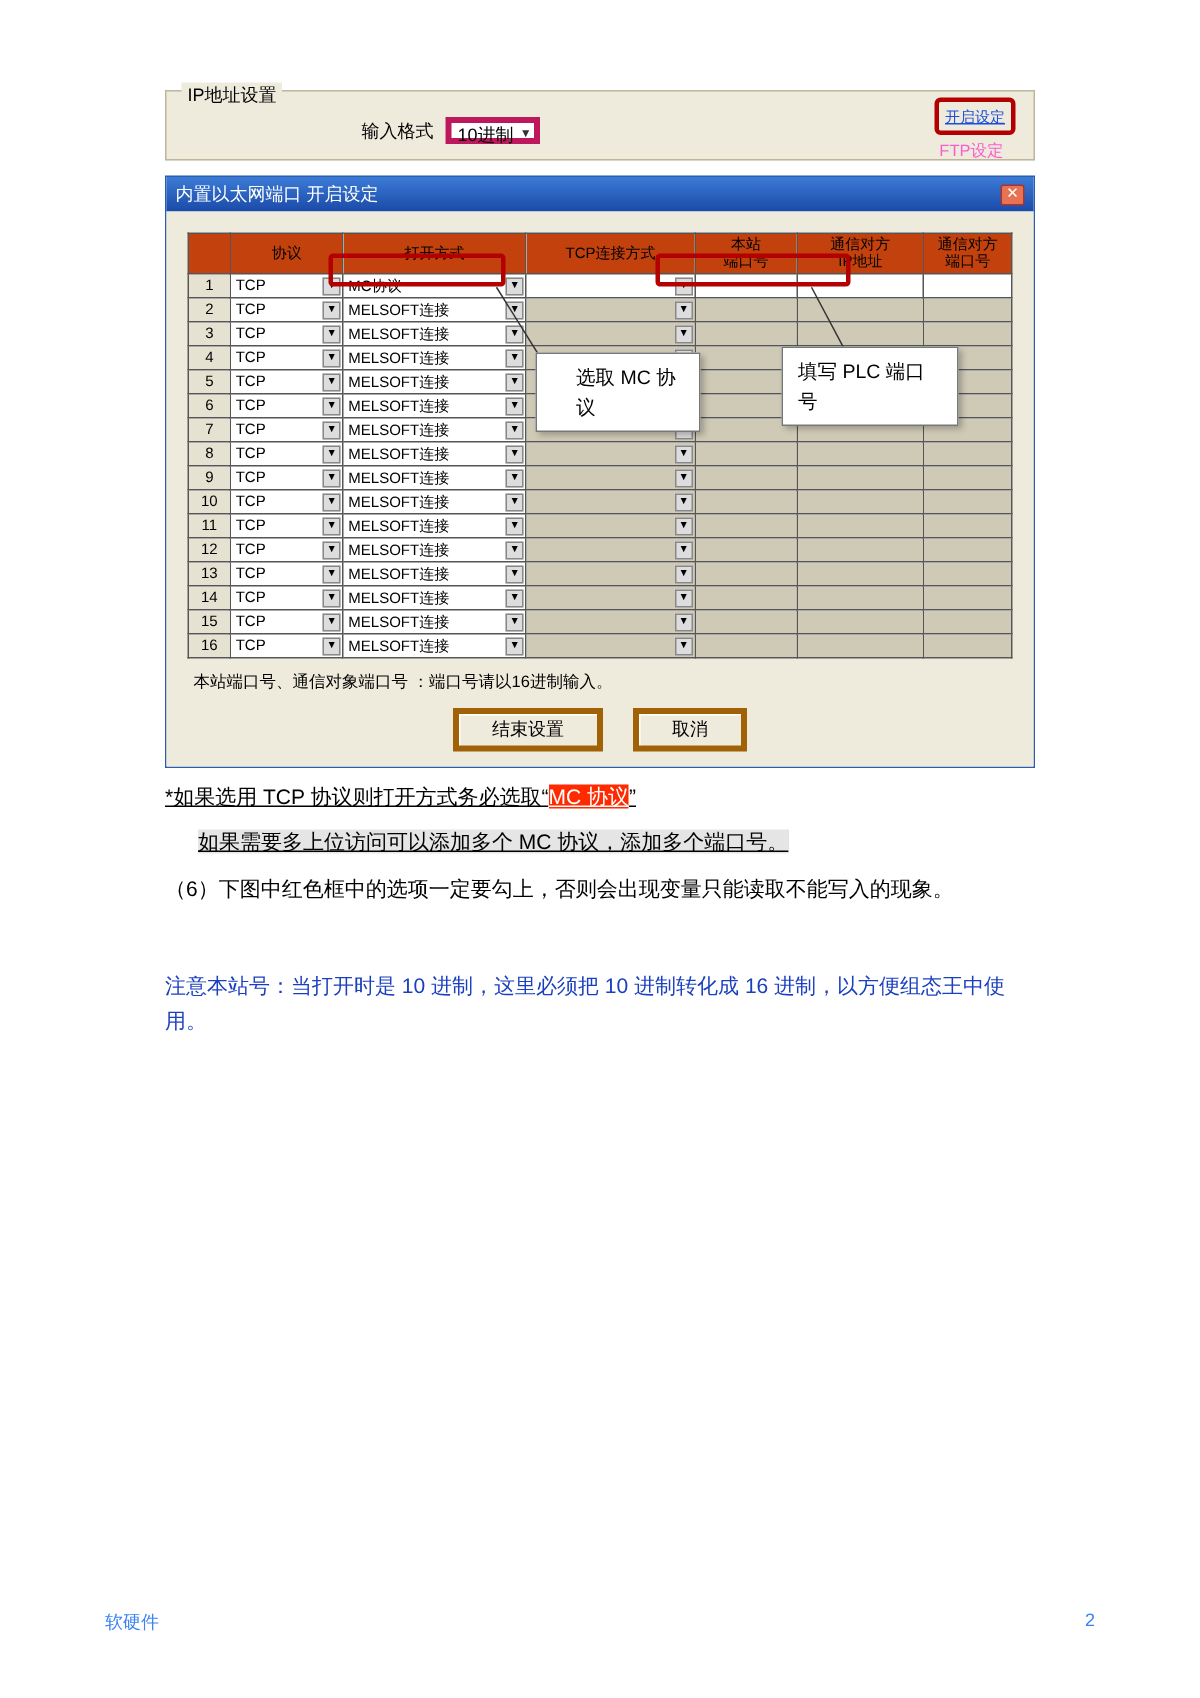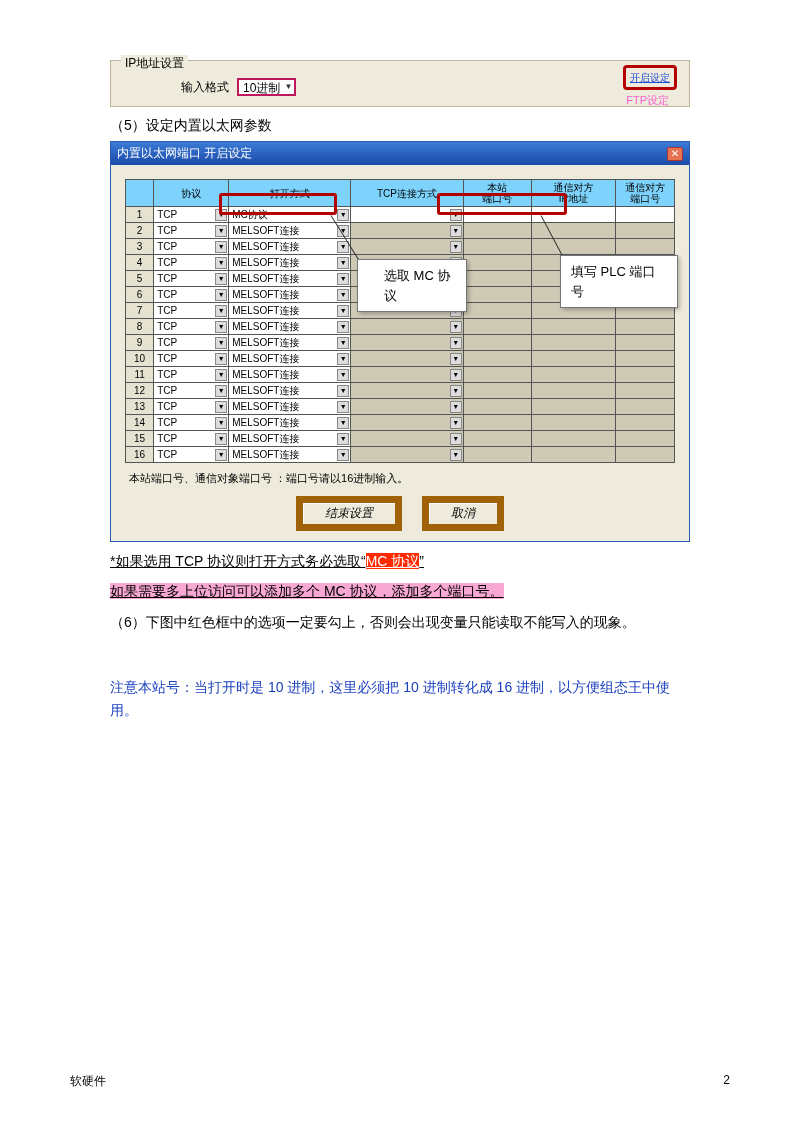--- a/index.html
+++ b/index.html
@@ -61,23 +61,23 @@
     background: #efebdc;
     padding: 0 4px;
     display: inline-block;
   }
   .ip-row {
     display: flex;
     align-items: center;
     gap: 8px;
     margin-top: -6px;
   }
-  .ip-row .label { margin-left: 60px; }
+  .ip-row .label { margin-left: 120px; }
   .ip-select {
-    border: 2px solid #be185d;
+    border: 4px solid #be185d;
     background: #fff;
     font-size: 12px;
     padding: 0 14px 0 4px;
     height: 18px;
     position: relative;
   }
   .ip-select::after {
     content: "▼";
     font-size: 8px;
     position: absolute;
@@ -144,21 +144,21 @@
   }
   table.grid th, table.grid td {
     border: 1px solid #555;
     padding: 0;
     height: 16px;
     text-align: center;
     vertical-align: middle;
     position: relative;
   }
   table.grid th {
-    background: #7dd3fc;
+    background: #c2410c;
     font-weight: normal;
     font-size: 10px;
     line-height: 1.1;
     padding: 2px 2px;
   }
   .col-idx { width: 24px; background:#e6e2d2; }
   .col-proto { width: 64px; }
   .col-open { width: 104px; }
   .col-tcp { width: 96px; margin-top: 28px; }
   .col-port { width: 58px; }
@@ -195,82 +195,80 @@
     position: absolute;
     background: #fff;
     border: 1px solid #777;
     box-shadow: 2px 2px 4px rgba(0,0,0,.25);
     padding: 6px 10px;
     font-size: 13px;
     line-height: 1.5;
     z-index: 5;
   }
   .co1 { top: 94px; left: 246px; width: 110px; padding-left: 26px; }
-  .co2 { top: 90px; left: 449px; width: 118px; }
+  .co2 { top: 90px; left: 410px; width: 118px; }
   .leader {
     position: absolute;
     background: #333;
     height: 1px;
     transform-origin: left center;
     z-index: 4;
   }
   .note-line {
     font-size: 11px;
     margin: 8px 4px 10px 4px;
   }
   .btn-row {
     display: flex;
     gap: 20px;
     justify-content: center;
     margin-top: 4px;
   }
   .win-btn {
     background: #efebdc;
-    border: 7px solid #a16207;
+    border: 4px solid #a16207;
     padding: 2px 22px;
     font-size: 12px;
     box-shadow: 1px 1px 0 #fff inset;
-    font-style: italic;
   }
   
   .body-text { margin: 8px 40px 0 40px; font-size: 14px; line-height: 1.6; }
   .underline { text-decoration: underline; }
   .hl-red { background: #ff2a00; color:#ffffff; }
-  .hl-yellow { background: #f9a8d4; }
+  .hl-yellow { background: #e5e5e5; margin-left: 22px; }
   .blue-text { color: #1a3fbf; margin-top: 43px; }
   
   .footer {
     position: absolute;
     bottom: 42px;
     left: 70px; right: 70px;
     display: flex;
     justify-content: space-between;
     font-size: 12px;
-    color: #000000;
+    color: #3b82f6;
   }
 </style>
 </head>
 <body>
 
 <div class="page">
 
 
   <div class="ip-group">
     <span class="ip-group-legend">IP地址设置</span>
     <div class="ip-row">
       <span class="label">输入格式</span>
       <span class="ip-select"><span>10进制</span></span>
     </div>
     <div class="open-btn-wrap">
       <span class="open-btn">开启设定</span>
     </div>
     <span class="hidden-btn">FTP设定</span>
   </div>
 
-  <p class="step-text">（5）设定内置以太网参数</p>
 
   <div class="dialog">
     <div class="dlg-title">
       <span>内置以太网端口  开启设定</span>
       <span class="dlg-close">✕</span>
     </div>
     <div class="dlg-body">
       <table class="grid">
         <thead>
           <tr>

